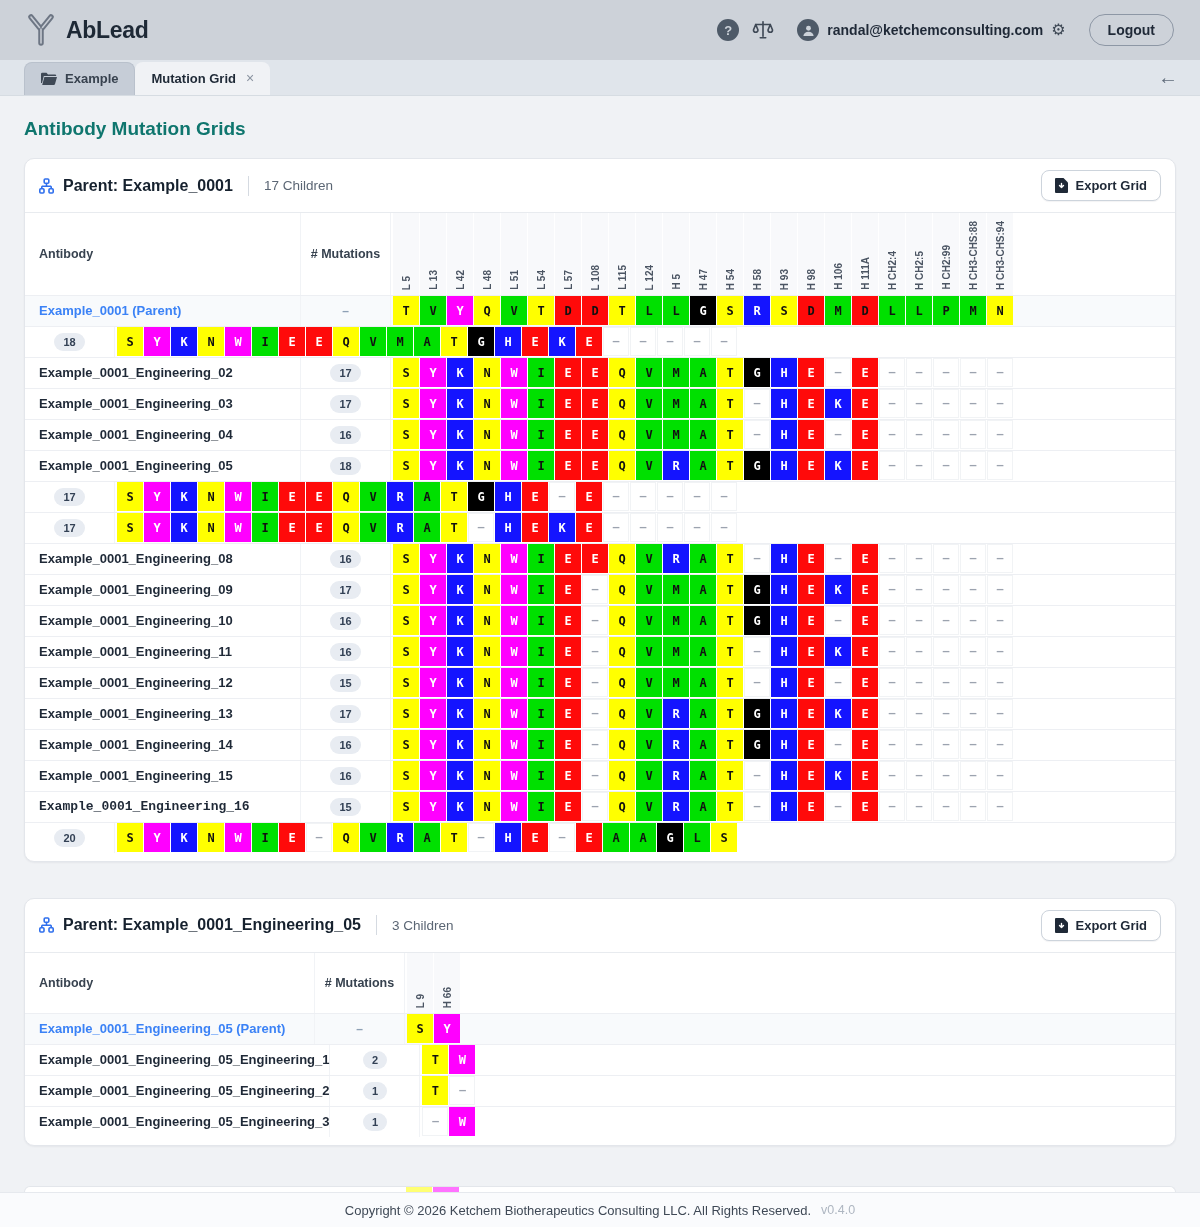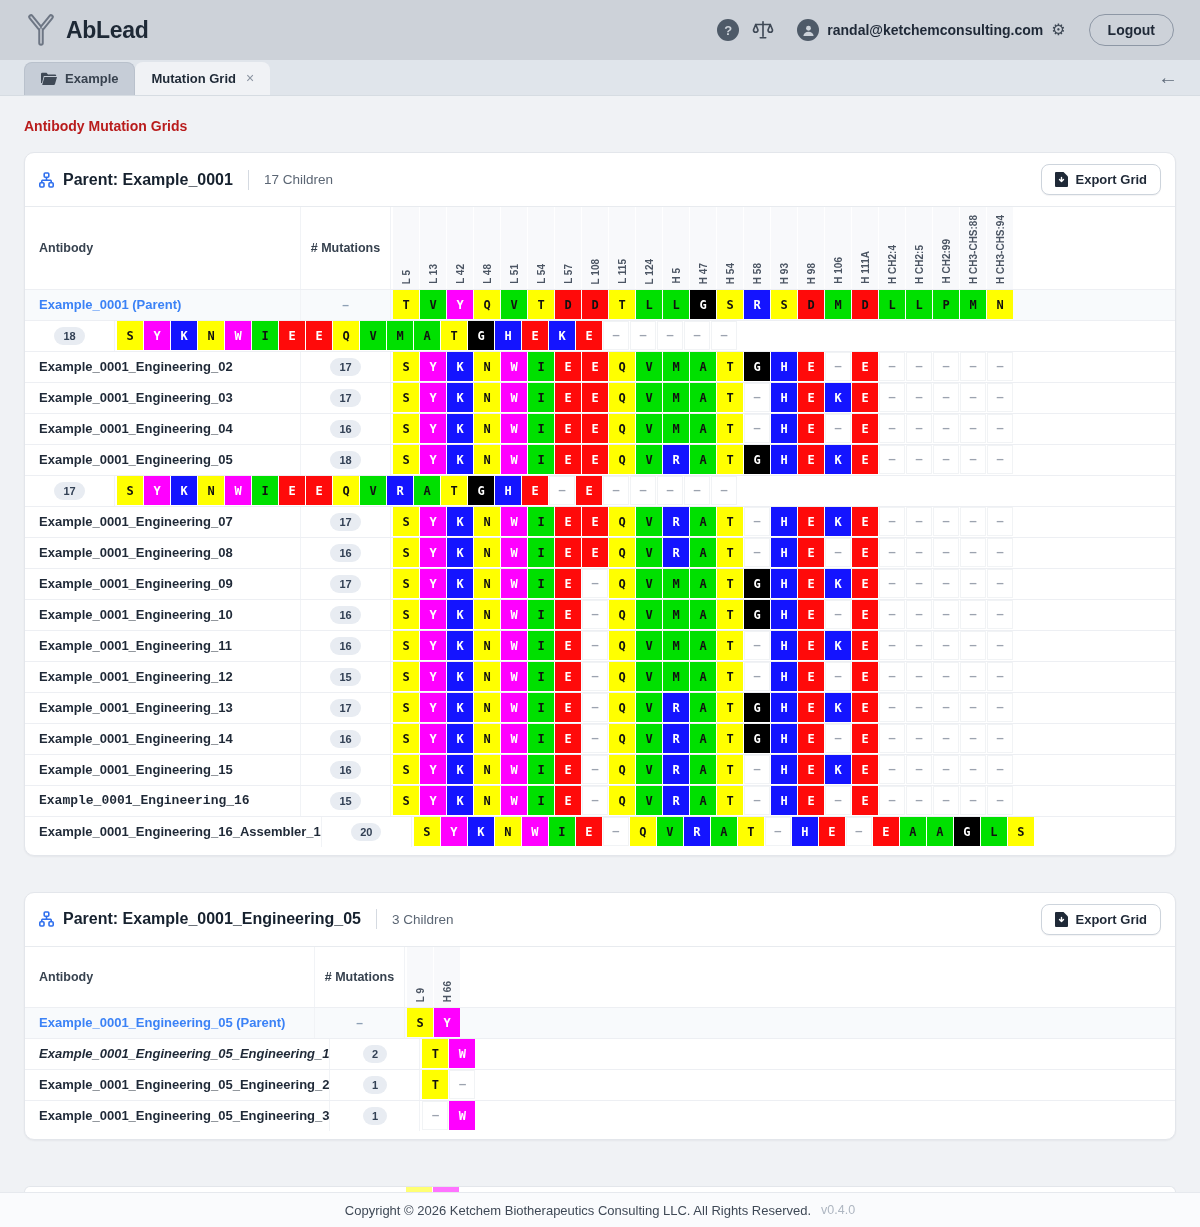--- a/index.html
+++ b/index.html
@@ -42,21 +42,21 @@
     display:flex; align-items:center; gap:8px; padding:8px 16px 9px;
     border-radius:8px 8px 0 0; font-size:13px; font-weight:700; cursor:pointer;
   }
   .tab.inactive { background:#c6cdd7; border:1px solid #b9c1cc; border-bottom:none; color:#38424f; }
   .tab.active { background:#f0f2f5; color:#1e2936; }
   .tab-close { color:#8a93a0; font-size:14px; margin-left:2px; font-weight:400; cursor:pointer; }
   .back-arrow { margin-left:auto; padding:0 22px 6px 0; font-size:20px; color:#5f6b7a; cursor:pointer; }
 
   
   .content { flex:1 1 auto; display:flex; flex-direction:column; min-height:0; }
-  h1.page-title { margin:22px 24px 18px; font-size:14px; font-weight:800; color:#b91c1c; }
+  h1.page-title { margin:22px 24px 18px; font-size:19px; font-weight:800; color:#0f766e; }
 
   .panel {
     background:#fff; border:1px solid #e3e6eb; border-radius:10px; margin:0 24px;
     box-shadow:0 1px 2px rgba(16,24,40,.05);
   }
   .panel + .panel { margin-top:36px; }
   .panel-header { display:flex; align-items:center; padding:11px 14px; border-bottom:1px solid #e8ebef; }
   .panel-title { font-size:16px; font-weight:800; color:#16212e; margin-left:9px; }
   .vdiv { width:1px; height:20px; background:#d5dae1; margin:0 15px; }
   .children-count { font-size:13.5px; color:#5b6674; }
@@ -491,21 +491,20 @@
             <div class="mg-cell empty" style="background: rgb(255, 255, 255); color: rgb(156, 163, 175);">–</div>
             <div class="mg-cell" style="background: rgb(255, 10, 10); color: rgb(255, 255, 255);">E</div>
             <div class="mg-cell empty" style="background: rgb(255, 255, 255); color: rgb(156, 163, 175);">–</div>
             <div class="mg-cell empty" style="background: rgb(255, 255, 255); color: rgb(156, 163, 175);">–</div>
             <div class="mg-cell empty" style="background: rgb(255, 255, 255); color: rgb(156, 163, 175);">–</div>
             <div class="mg-cell empty" style="background: rgb(255, 255, 255); color: rgb(156, 163, 175);">–</div>
             <div class="mg-cell empty" style="background: rgb(255, 255, 255); color: rgb(156, 163, 175);">–</div>
           </div>
         </div>
         <div class="mg-row">
-          <div class="mg-name" style="flex: 0 0 276px;">Example_0001_Engineering_07</div>
           <div class="mg-mut">
             <span class="badge">17</span>
           </div>
           <div class="mg-cells">
             <div class="mg-cell" style="background: rgb(255, 255, 0); color: rgb(17, 17, 17);">S</div>
             <div class="mg-cell" style="background: rgb(255, 0, 255); color: rgb(255, 255, 255);">Y</div>
             <div class="mg-cell" style="background: rgb(20, 20, 255); color: rgb(255, 255, 255);">K</div>
             <div class="mg-cell" style="background: rgb(255, 255, 0); color: rgb(17, 17, 17);">N</div>
             <div class="mg-cell" style="background: rgb(255, 0, 255); color: rgb(255, 255, 255);">W</div>
             <div class="mg-cell" style="background: rgb(0, 224, 0); color: rgb(17, 17, 17);">I</div>
@@ -801,21 +800,20 @@
             <div class="mg-cell empty" style="background: rgb(255, 255, 255); color: rgb(156, 163, 175);">–</div>
             <div class="mg-cell" style="background: rgb(255, 10, 10); color: rgb(255, 255, 255);">E</div>
             <div class="mg-cell empty" style="background: rgb(255, 255, 255); color: rgb(156, 163, 175);">–</div>
             <div class="mg-cell empty" style="background: rgb(255, 255, 255); color: rgb(156, 163, 175);">–</div>
             <div class="mg-cell empty" style="background: rgb(255, 255, 255); color: rgb(156, 163, 175);">–</div>
             <div class="mg-cell empty" style="background: rgb(255, 255, 255); color: rgb(156, 163, 175);">–</div>
             <div class="mg-cell empty" style="background: rgb(255, 255, 255); color: rgb(156, 163, 175);">–</div>
           </div>
         </div>
         <div class="mg-row">
-          <div class="mg-name" style="flex: 0 0 276px;">Example_0001_Engineering_16_Assembler_1</div>
           <div class="mg-mut">
             <span class="badge">20</span>
           </div>
           <div class="mg-cells">
             <div class="mg-cell" style="background: rgb(255, 255, 0); color: rgb(17, 17, 17);">S</div>
             <div class="mg-cell" style="background: rgb(255, 0, 255); color: rgb(255, 255, 255);">Y</div>
             <div class="mg-cell" style="background: rgb(20, 20, 255); color: rgb(255, 255, 255);">K</div>
             <div class="mg-cell" style="background: rgb(255, 255, 0); color: rgb(17, 17, 17);">N</div>
             <div class="mg-cell" style="background: rgb(255, 0, 255); color: rgb(255, 255, 255);">W</div>
             <div class="mg-cell" style="background: rgb(0, 224, 0); color: rgb(17, 17, 17);">I</div>
@@ -881,21 +879,21 @@
           <div class="mg-name link" style="flex: 0 0 290px;">Example_0001_Engineering_05 (Parent)</div>
           <div class="mg-mut">
             <span class="mut-dash">–</span>
           </div>
           <div class="mg-cells">
             <div class="mg-cell" style="background: rgb(255, 255, 0); color: rgb(17, 17, 17);">S</div>
             <div class="mg-cell" style="background: rgb(255, 0, 255); color: rgb(255, 255, 255);">Y</div>
           </div>
         </div>
         <div class="mg-row">
-          <div class="mg-name" style="flex: 0 0 290px; font-style: italic;">Example_0001_Engineering_05_Engineering_1</div>
+          <div class="mg-name" style="flex: 0 0 290px;">Example_0001_Engineering_05_Engineering_1</div>
           <div class="mg-mut">
             <span class="badge">2</span>
           </div>
           <div class="mg-cells">
             <div class="mg-cell" style="background: rgb(255, 255, 0); color: rgb(17, 17, 17);">T</div>
             <div class="mg-cell" style="background: rgb(255, 0, 255); color: rgb(255, 255, 255);">W</div>
           </div>
         </div>
         <div class="mg-row">
           <div class="mg-name" style="flex: 0 0 290px;">Example_0001_Engineering_05_Engineering_2</div>

